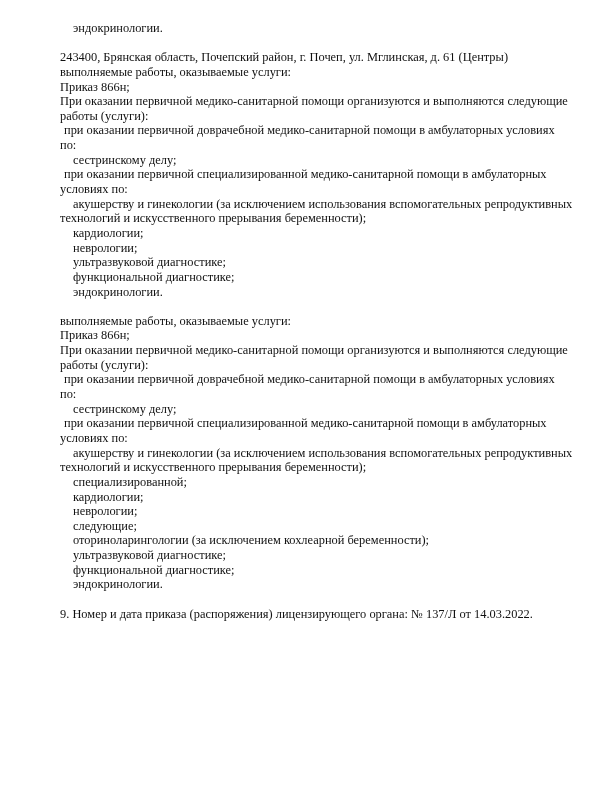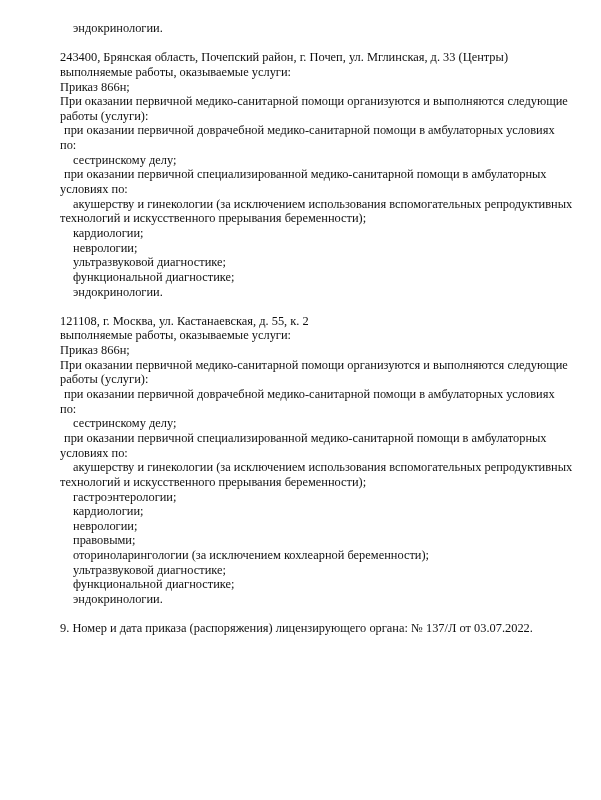--- a/index.html
+++ b/index.html
@@ -34,21 +34,21 @@
   </style>
 </head>
 <body>
 
 <div class="page">
 
   <span class="line ind3">эндокринологии.</span>
   <span class="line blank"></span>
 
   <div>
-    <span class="line">243400, Брянская область, Почепский район, г. Почеп, ул. Мглинская, д. 33 (Центры)</span>
+    <span class="line">243400, Брянская область, Почепский район, г. Почеп, ул. Мглинская, д. 61 (Центры)</span>
     <span class="line">выполняемые работы, оказываемые услуги:</span>
     <span class="line">Приказ 866н;</span>
     <span class="line">При оказании первичной медико-санитарной помощи организуются и выполняются следующие</span>
     <span class="line">работы (услуги):</span>
     <span class="line ind1">при оказании первичной доврачебной медико-санитарной помощи в амбулаторных условиях</span>
     <span class="line">по:</span>
     <span class="line ind3">сестринскому делу;</span>
     <span class="line ind1">при оказании первичной специализированной медико-санитарной помощи в амбулаторных</span>
     <span class="line">условиях по:</span>
     <span class="line ind3">акушерству и гинекологии (за исключением использования вспомогательных репродуктивных</span>
@@ -56,40 +56,39 @@
     <span class="line ind3">кардиологии;</span>
     <span class="line ind3">неврологии;</span>
     <span class="line ind3">ультразвуковой диагностике;</span>
     <span class="line ind3">функциональной диагностике;</span>
     <span class="line ind3">эндокринологии.</span>
   </div>
 
   <span class="line blank"></span>
 
   <div>
-    <span class="line">121108, г. Москва, ул. Кастанаевская, д. 55, к. 2</span>
     <span class="line">выполняемые работы, оказываемые услуги:</span>
     <span class="line">Приказ 866н;</span>
     <span class="line">При оказании первичной медико-санитарной помощи организуются и выполняются следующие</span>
     <span class="line">работы (услуги):</span>
     <span class="line ind1">при оказании первичной доврачебной медико-санитарной помощи в амбулаторных условиях</span>
     <span class="line">по:</span>
     <span class="line ind3">сестринскому делу;</span>
     <span class="line ind1">при оказании первичной специализированной медико-санитарной помощи в амбулаторных</span>
     <span class="line">условиях по:</span>
     <span class="line ind3">акушерству и гинекологии (за исключением использования вспомогательных репродуктивных</span>
     <span class="line">технологий и искусственного прерывания беременности);</span>
-    <span class="line ind3">гастроэнтерологии;</span>
+    <span class="line ind3">специализированной;</span>
     <span class="line ind3">кардиологии;</span>
     <span class="line ind3">неврологии;</span>
-    <span class="line ind3">правовыми;</span>
+    <span class="line ind3">следующие;</span>
     <span class="line ind3">оториноларингологии (за исключением кохлеарной беременности);</span>
     <span class="line ind3">ультразвуковой диагностике;</span>
     <span class="line ind3">функциональной диагностике;</span>
     <span class="line ind3">эндокринологии.</span>
   </div>
 
   <span class="line blank"></span>
 
-  <span class="line">9. Номер и дата приказа (распоряжения) лицензирующего органа: № 137/Л от 03.07.2022.</span>
+  <span class="line">9. Номер и дата приказа (распоряжения) лицензирующего органа: № 137/Л от 14.03.2022.</span>
   <span class="line blank"></span>
 
 </div>
 
 </body></html>

